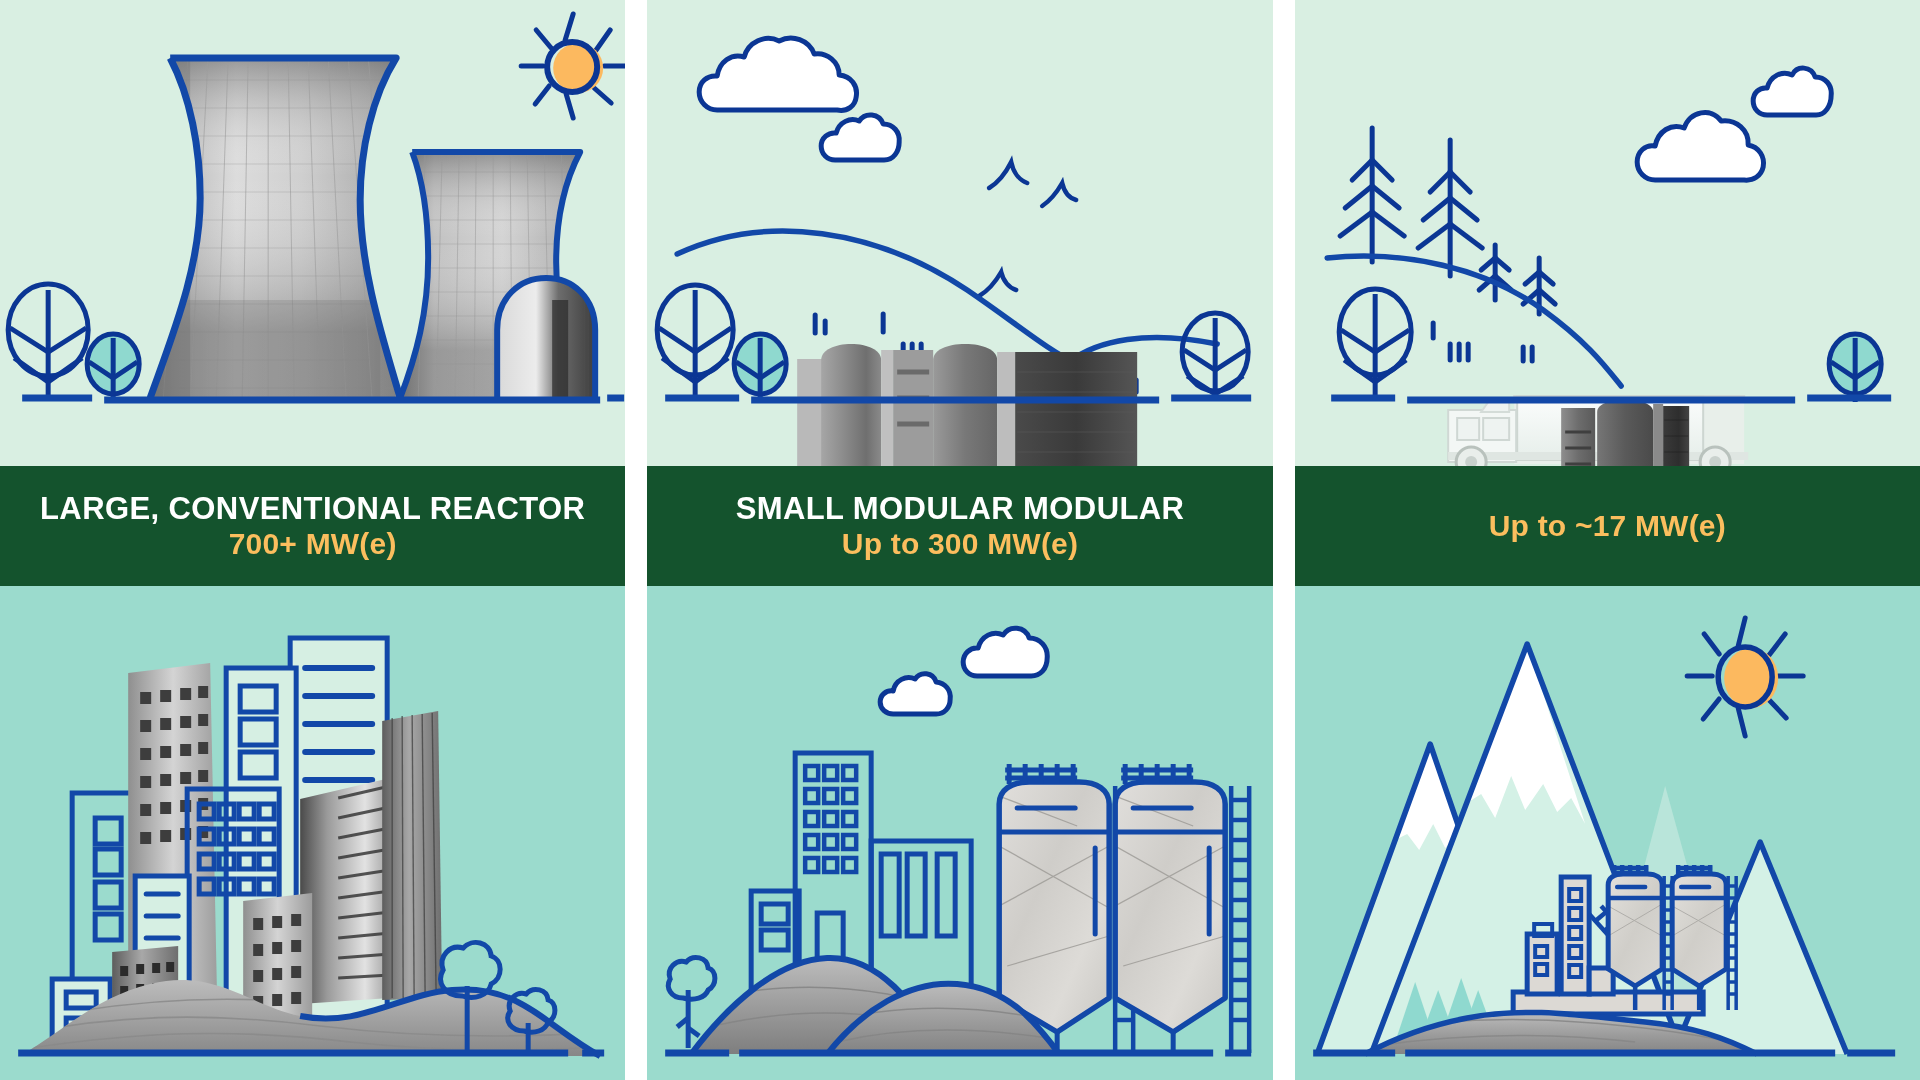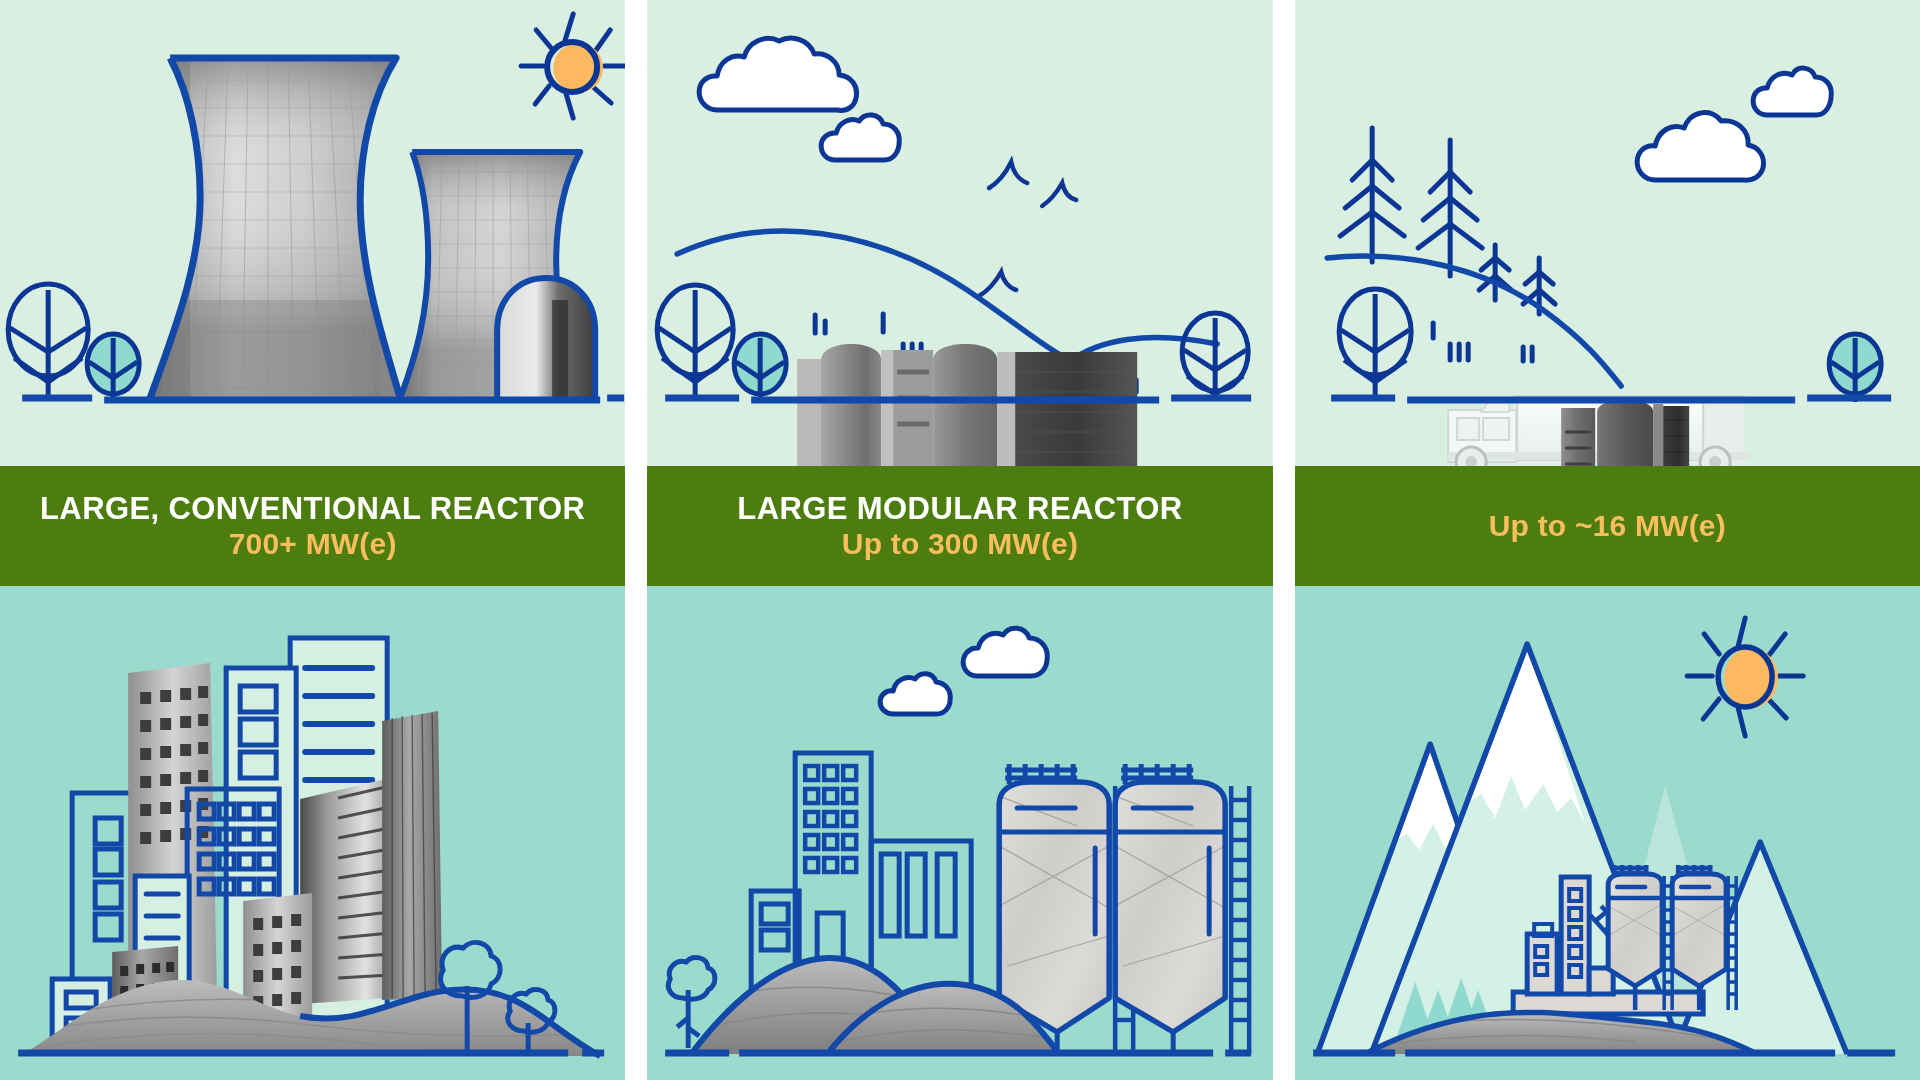--- a/index.html
+++ b/index.html
@@ -23,21 +23,21 @@
     overflow:hidden;
   }
   
   .scene-top{
     position:relative;
     background:#d9efe2;
     overflow:hidden;
   }
   
   .band{
-    background:#4d7c0f;
+    background:#14532d;
     display:flex;flex-direction:column;
     align-items:center;justify-content:center;
     gap:2px;
   }
   .band-title{
     color:#ffffff;
     font-size:31px;font-weight:bold;
     letter-spacing:.4px;line-height:1.05;
     text-align:center;
     white-space:nowrap;
@@ -540,21 +540,21 @@
 
         <g stroke="#1248a8" stroke-width="7">
           <line x1="18" y1="398" x2="92" y2="398"></line>
           <line x1="104" y1="400" x2="512" y2="400"></line>
           <line x1="524" y1="398" x2="604" y2="398"></line>
         </g>
       </svg>
     </div>
 
     <div class="band">
-      <div class="band-title">LARGE MODULAR REACTOR</div>
+      <div class="band-title">SMALL MODULAR MODULAR</div>
       <div class="band-sub">Up to 300 MW(e)</div>
     </div>
 
     <div class="scene-bottom">
       <svg class="scene-svg" viewBox="0 0 625 494" preserveAspectRatio="xMidYMax meet">
         <defs>
           <linearGradient id="hillG2" x1="0" y1="0" x2="0" y2="1">
             <stop offset="0" stop-color="#c4c4c4"></stop>
               <stop offset="0.55" stop-color="#9a9a9a"></stop>
               <stop offset="1" stop-color="#7a7a7a"></stop>
@@ -879,21 +879,21 @@
 
         <g stroke="#1248a8" stroke-width="7">
           <line x1="36" y1="398" x2="100" y2="398"></line>
           <line x1="112" y1="400" x2="500" y2="400"></line>
           <line x1="512" y1="398" x2="596" y2="398"></line>
         </g>
       </svg>
     </div>
 
     <div class="band">
-      <div class="band-sub">Up to ~16 MW(e)</div>
+      <div class="band-sub">Up to ~17 MW(e)</div>
     </div>
 
     <div class="scene-bottom">
       <svg class="scene-svg" viewBox="0 0 625 494" preserveAspectRatio="xMidYMax meet">
         <defs>
           <linearGradient id="hillG3" x1="0" y1="0" x2="0" y2="1">
             <stop offset="0" stop-color="#c9c9c9"></stop>
               <stop offset="0.5" stop-color="#9d9d9d"></stop>
               <stop offset="1" stop-color="#787878"></stop>
           </linearGradient>

